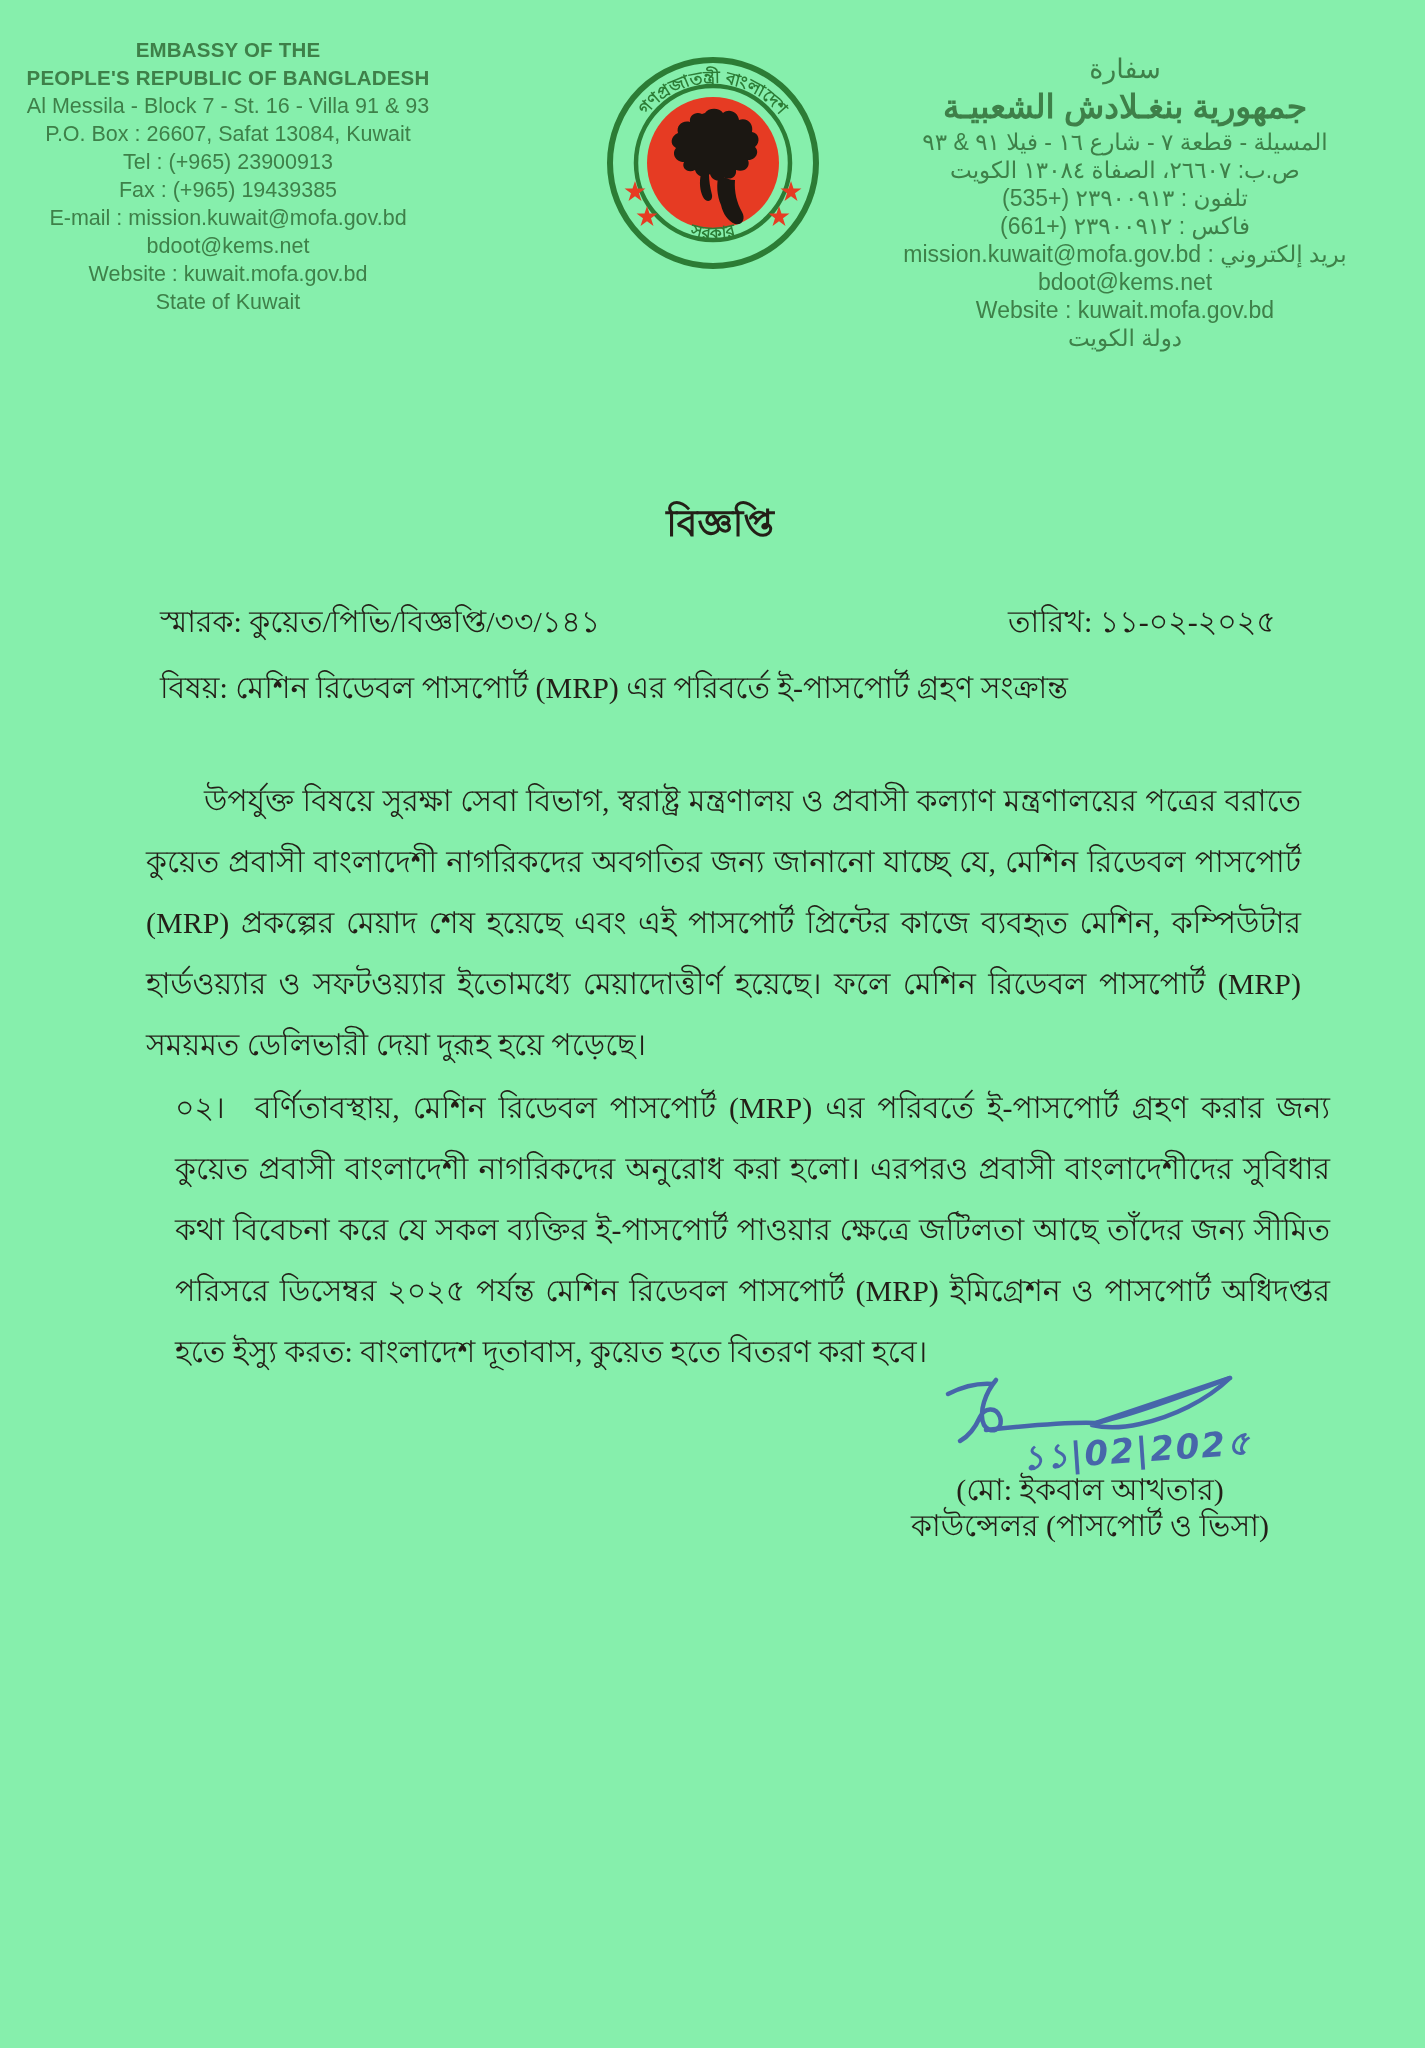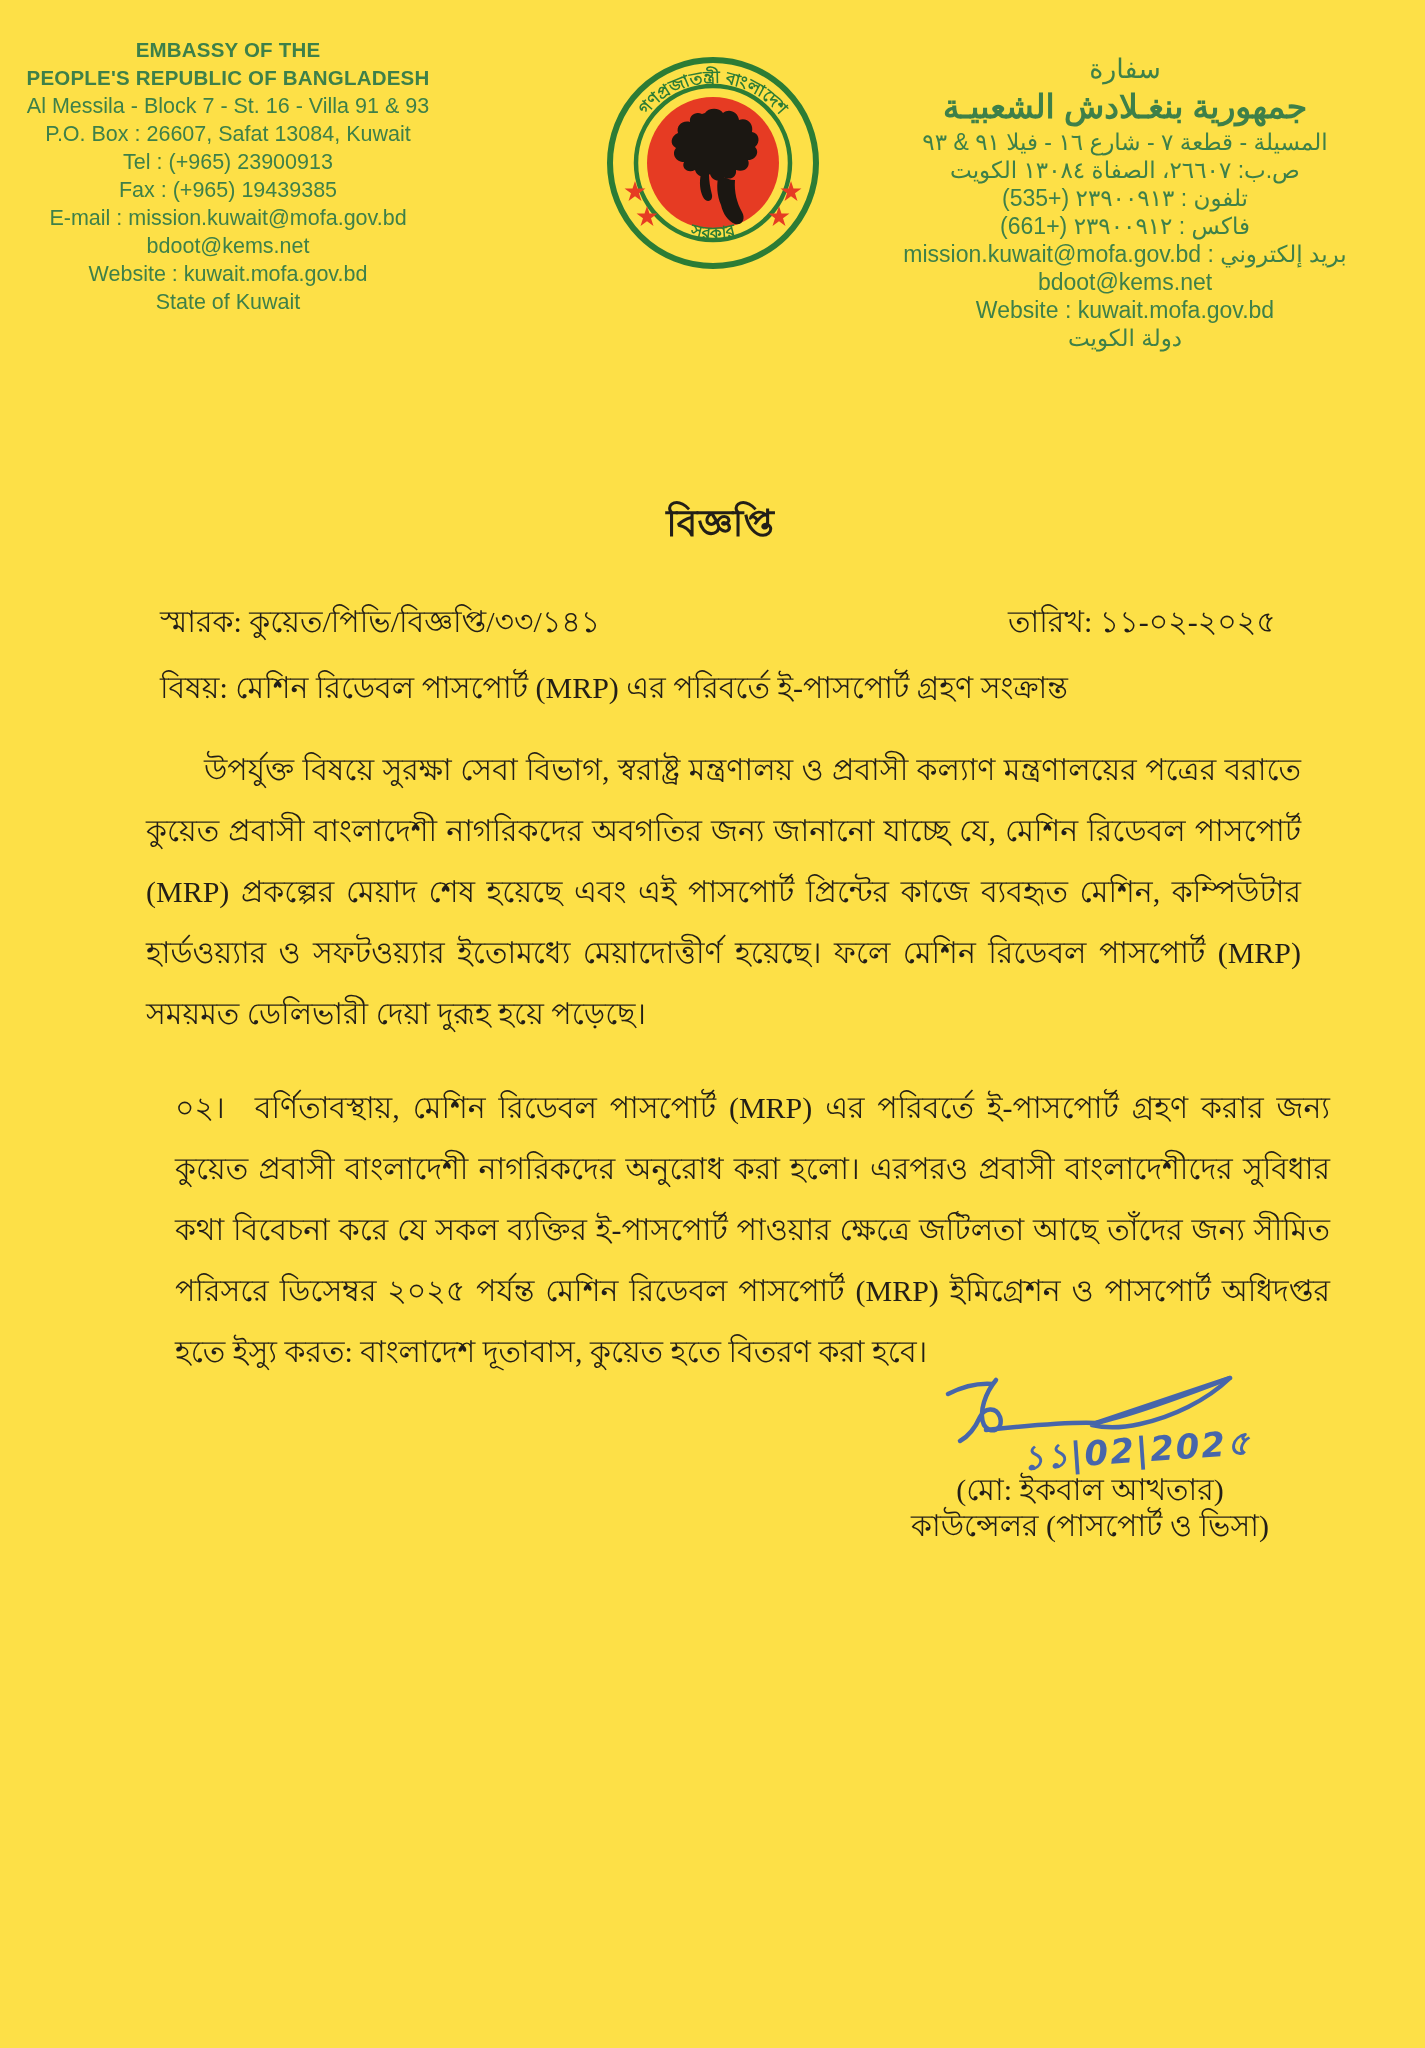--- a/index.html
+++ b/index.html
@@ -1,19 +1,19 @@
 <!DOCTYPE html>
 <html><head>
 <meta charset="utf-8">
 <style>
   html,body{margin:0;padding:0;background:#e8e4cf;}
   .page{
     position:relative;
     width:1425px;height:2048px;
-    background:#fde047;
+    background:#86efac;
     overflow:hidden;
     font-family:"Liberation Serif", serif;
     color:#231f17;
     margin:0 auto;
   }
   
   .hdr-left{
     position:absolute;left:26px;top:36px;width:404px;
     text-align:center;color:#3e8049;
     font-family:"Liberation Sans", sans-serif;
@@ -34,21 +34,21 @@
     position:absolute;left:0;top:494px;width:1440px;
     text-align:center;font-size:37px;font-weight:bold;
   }
   .memo{position:absolute;left:160px;top:598px;font-size:30px;}
   .date{position:absolute;left:1008px;top:598px;font-size:30px;}
   .subject{position:absolute;left:160px;top:664px;font-size:30px;width:1150px;}
   .para{
     position:absolute;left:146px;width:1155px;
     font-size:30px;line-height:61px;text-align:justify;
   }
-  .para1{top:739px;text-indent:58px;}
+  .para1{top:770px;text-indent:58px;}
   .para2{top:1077px;margin-left:29px;}
   
   .sig-scribble{position:absolute;left:938px;top:1368px;width:312px;height:108px;}
   .sig-date{
     position:absolute;left:1022px;top:1424px;width:230px;
     color:#4766aa;font-size:34px;font-style:italic;letter-spacing:2px;
     transform:rotate(-4deg);font-family:"DejaVu Sans", sans-serif;font-weight:bold;
   }
   .sig-name{position:absolute;left:890px;top:1466px;width:400px;text-align:center;font-size:30px;}
   .sig-role{position:absolute;left:880px;top:1502px;width:420px;text-align:center;font-size:30px;}

